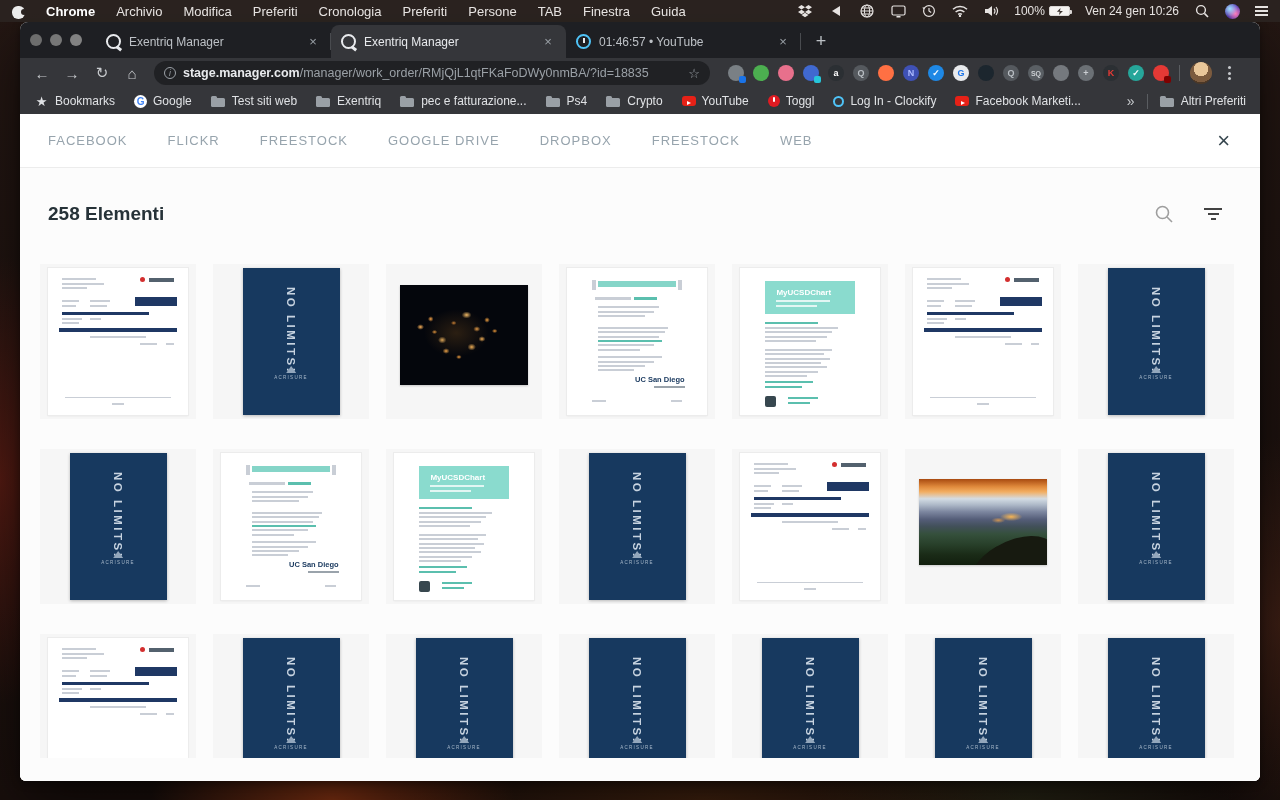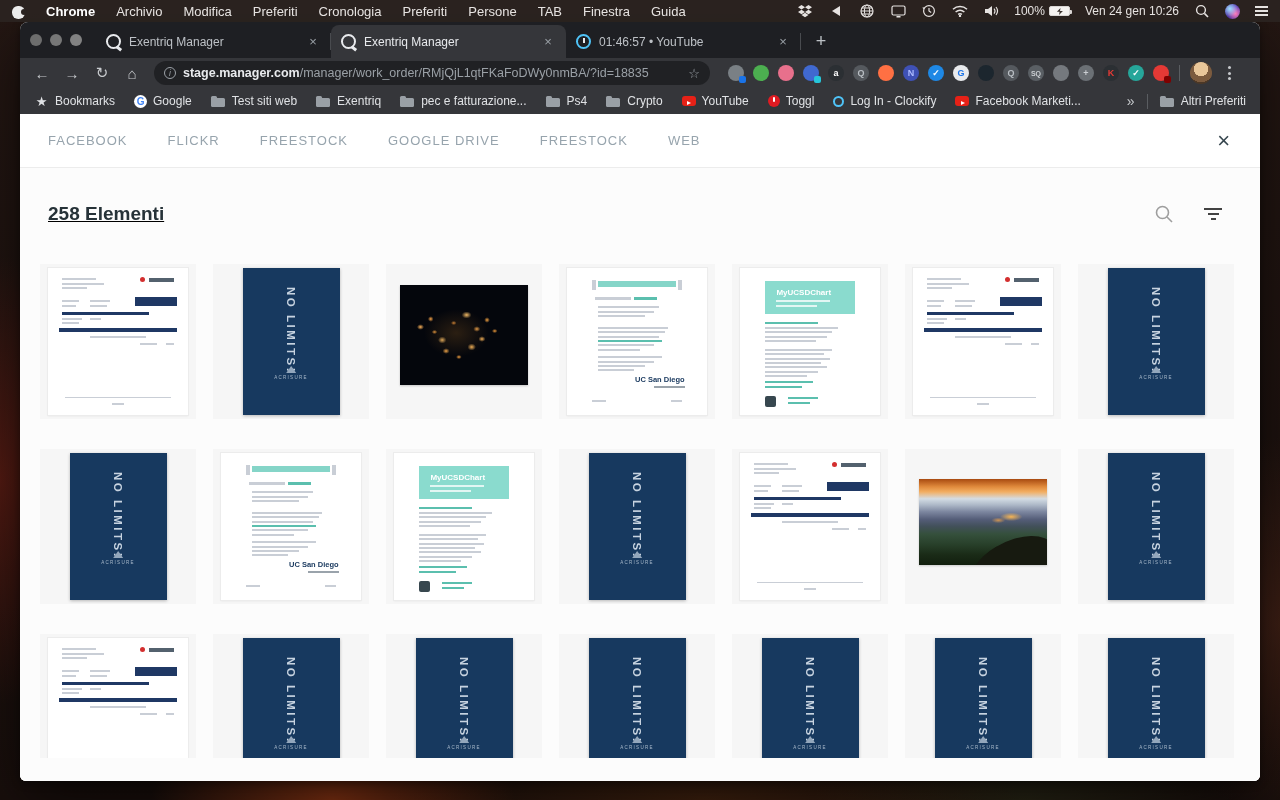--- a/index.html
+++ b/index.html
@@ -98,21 +98,21 @@
   .chev { color:#c7cacd; font-size:14px; cursor:pointer; }
   .bb-sep { width:1px; height:15px; background:#5a5d61; }
 
   
   .page { flex:1; background:#fff; display:flex; flex-direction:column; overflow:hidden; }
   .lib-header { height:54px; flex:none; display:flex; align-items:stretch; padding:0 16px 0 8px; border-bottom:1px solid #ececec; background:#fff; }
   .lib-tab { display:flex; align-items:center; padding:0 20px; font-size:13px; letter-spacing:1px; color:#97a4ad; cursor:pointer; white-space:nowrap; font-weight:500; }
   .lib-tab.active { color:#3f5360; font-weight:bold; box-shadow:inset 0 -3px 0 #28b5a2; }
   .lib-close { margin-left:auto; display:flex; align-items:center; font-size:22px; color:#37474f; padding:0 14px; cursor:pointer; }
 
-  .content { flex:1; background:#fcfcfc; padding:18px 20px 0; position:relative; overflow:hidden;text-decoration:underline; }
+  .content { flex:1; background:#fcfcfc; padding:18px 20px 0; position:relative; overflow:hidden; }
   .tools-row { height:56px; display:flex; align-items:center; margin-bottom:22px; position:relative; }
   .count { font-size:19px; font-weight:bold; color:#263238; margin-left:8px; }
   .dropzone { position:absolute; left:50%; top:0; transform:translateX(-50%); width:266px; height:56px;
     border:1.5px dashed #b9bfc7; background:#fff; display:flex; flex-direction:column; align-items:center; justify-content:center; gap:1px; cursor:pointer; }
   .dz-label { color:#37474f; font-weight:bold; font-size:13.5px; }
   .right-tools { margin-left:auto; display:flex; align-items:center; gap:26px; padding-right:14px; }
   .search-ico svg { display:block; }
   .filter-ico { display:flex; flex-direction:column; gap:3px; align-items:center; cursor:pointer; padding:4px; }
   .filter-ico i { height:2px; background:#424242; display:block; }
   .filter-ico i:nth-child(1){ width:18px; } .filter-ico i:nth-child(2){ width:11px; } .filter-ico i:nth-child(3){ width:5px; }
@@ -396,20 +396,21 @@
     </span>
   </div>
 
   <div class="page">
     <div class="lib-header">
       <span id="libtabs" style="display:flex; align-items:stretch;">
           <span class="lib-tab">FACEBOOK</span>
           <span class="lib-tab">FLICKR</span>
           <span class="lib-tab">FREESTOCK</span>
           <span class="lib-tab">GOOGLE DRIVE</span>
+          <span class="lib-tab">DROPBOX</span>
           <span class="lib-tab">FREESTOCK</span>
           <span class="lib-tab">WEB</span>
         </span>
       <span class="lib-close">×</span>
     </div>
 
     <div class="content">
       <div class="tools-row">
         <span class="count">258 Elementi</span>
         <div class="right-tools">

